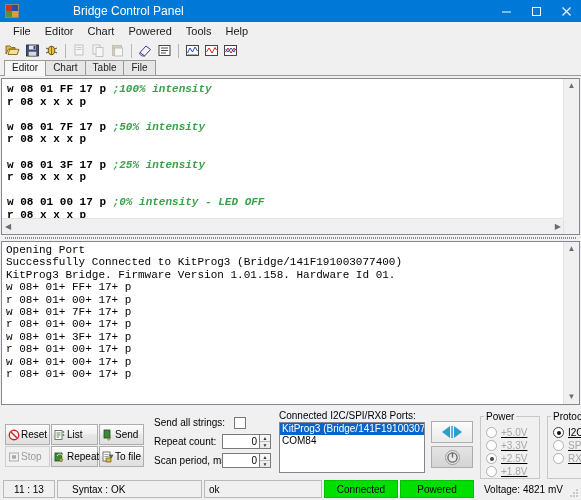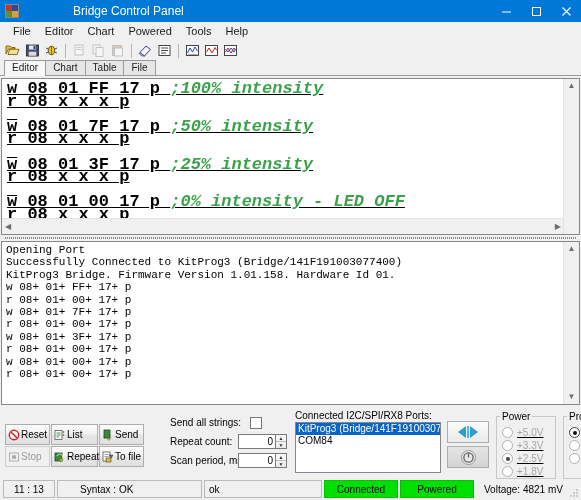--- a/index.html
+++ b/index.html
@@ -157,28 +157,27 @@
     content: "";
     position: absolute; left: 4px; right: 4px; top: 2px; height: 2px;
     background-image: repeating-linear-gradient(90deg,#8d8d8d 0 1px, transparent 1px 2px);
   }
   .panel-log { flex: 1 1 auto; margin-bottom: 2px; min-height: 0; }
 
   .code-area {
     flex: 1 1 auto;
     overflow: hidden;
     font-family: "Liberation Mono", "DejaVu Sans Mono", monospace;
-    font-size: 17px;
+    font-size: 11px;
     line-height: 12.6px;
     padding: 4px 0 0 5px;
     white-space: pre;
     color: #000;
     font-weight: bold;
     position: relative;
-    text-decoration: underline;
   }
   .code-area .ln { height: 12.6px; }
   .cmt { color: #3aa34a; font-style: italic; font-weight: bold; }
 
   .log-area {
     flex: 1 1 auto;
     overflow: hidden;
     font-family: Liberation Mono, monospace;
     font-size: 11px;
     line-height: 12.4px;
@@ -239,21 +238,21 @@
     box-sizing: border-box;
     white-space: nowrap;
     color: #000;
     gap: 1px;
   }
   .pbtn.disabled { color: #9a9a9a; background: #f0f0f0; border-color: #cfcfcf; }
   .pbtn svg { flex: 0 0 auto; display:block; }
 
   .opts {
     flex: 0 0 auto;
-    margin-left: 26px;
+    margin-left: 10px;
     margin-top: 5px;
     display: flex;
     flex-direction: column;
     gap: 4px;
   }
   .opt-row { display: flex; align-items: center; height: 15px; }
   .opt-label { font-size: 10px; width: 68px; white-space: nowrap; color:#000;}
   .chk {
     width: 12px; height: 12px;
     border: 1px solid #767676;
@@ -377,21 +376,21 @@
   }
   .sb-cell {
     border: 1px solid #b9b9b9;
     background: #f0f0f0;
     font-size: 10px;
     display: flex; align-items: center; justify-content: center;
     box-sizing: border-box;
     color: #000;
   }
   .sb-pos { width: 52px; }
-  .sb-syntax { width: 145px; justify-content: flex-start; padding-left: 22px; }
+  .sb-syntax { width: 145px; justify-content: flex-start; padding-left: 14px; }
   .sb-msg { width: 118px; justify-content: flex-start; padding-left: 4px; }
   .sb-green {
     width: 74px;
     background: #00e000;
     border: 1px solid #00c000;
   }
   .sb-volt {
     border: none;
     background: transparent;
     justify-content: flex-start;

